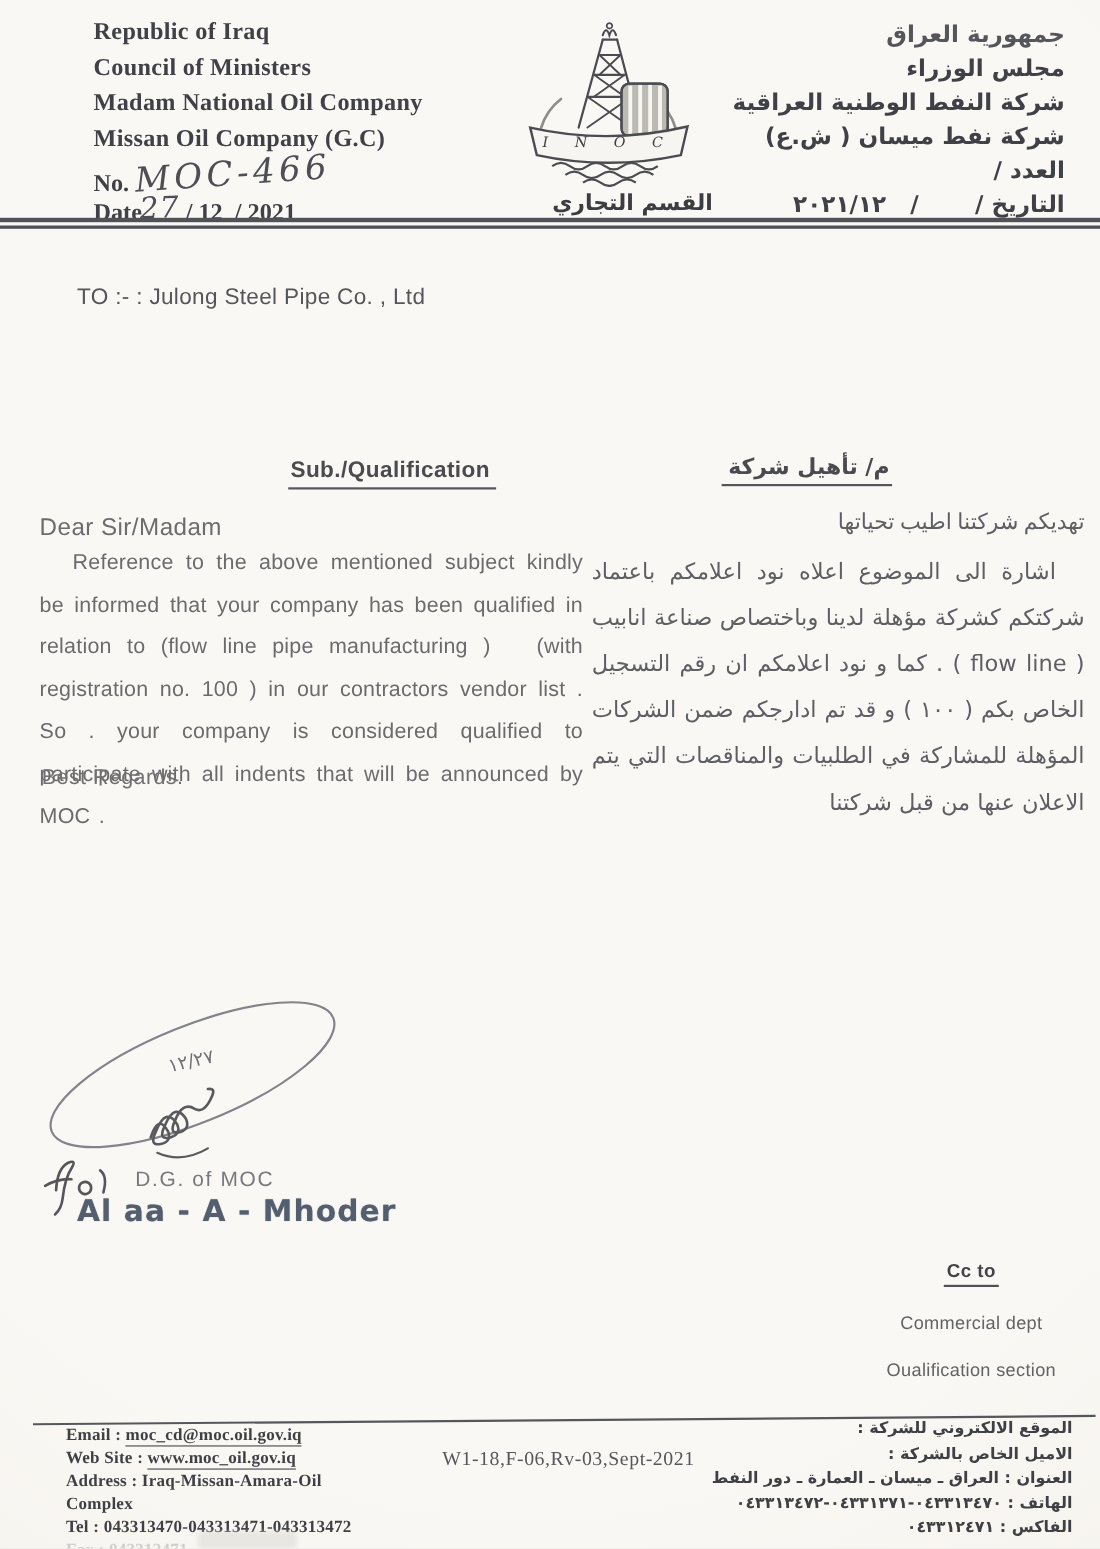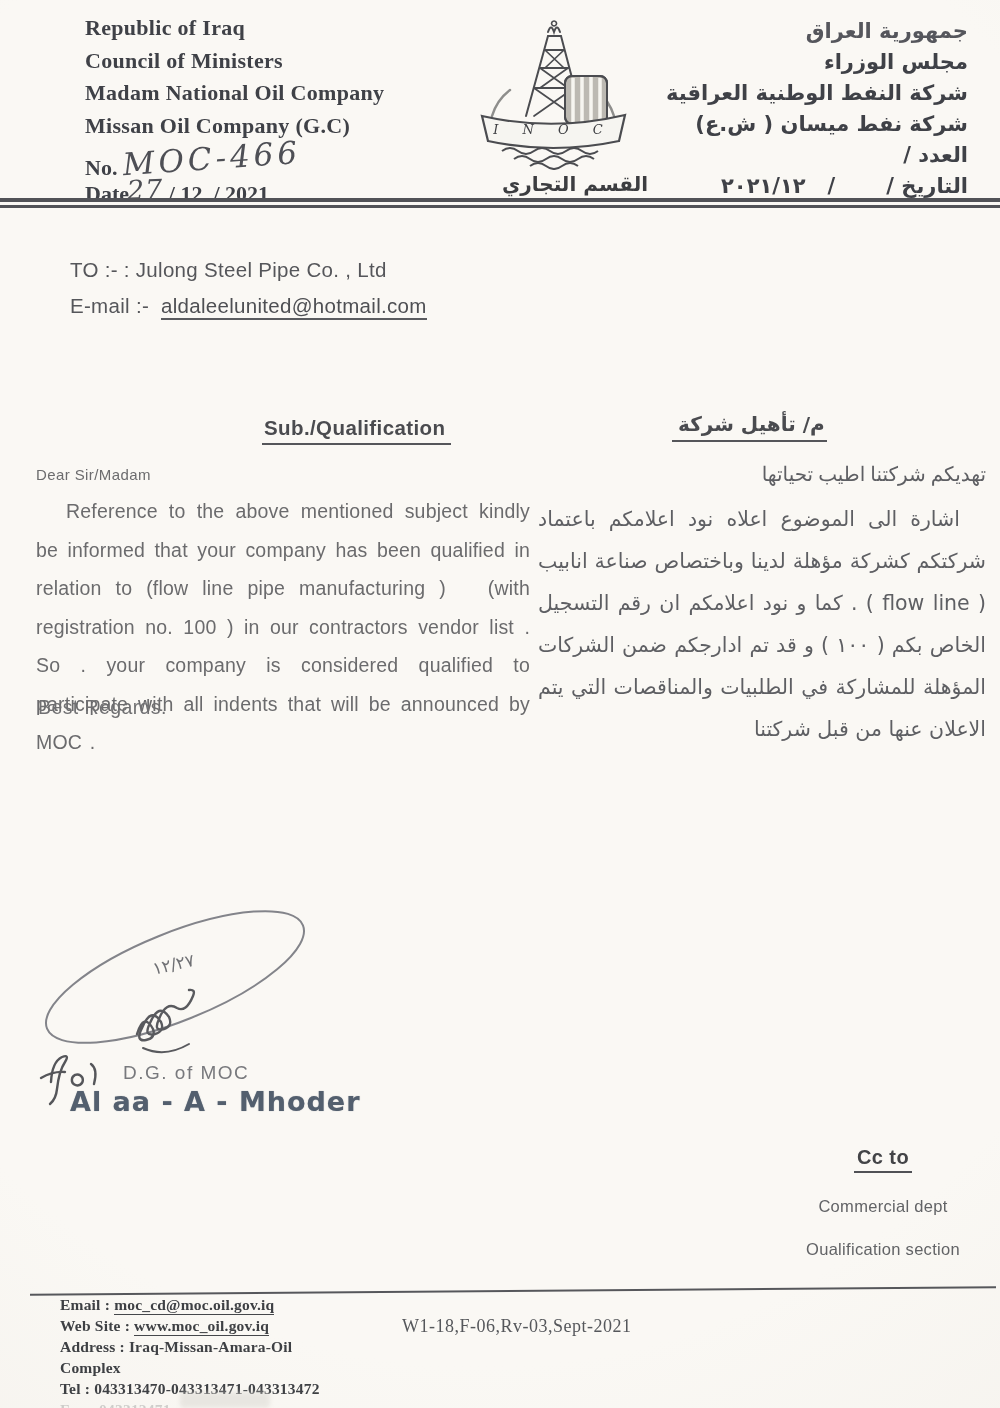--- a/index.html
+++ b/index.html
@@ -36,24 +36,24 @@
   
   .to-line { left:70px; top:258px; font-size:20.5px; color:#55565a; letter-spacing:.3px; }
   .email-line { left:70px; top:294px; font-size:20.5px; color:#55565a; letter-spacing:.3px; }
   .email-link { border-bottom:2px solid #5a5b5f; padding-bottom:1px; color:#4e4f53; }
 
   
   .sub-en { left:262px; top:416px; font-size:20.5px; font-weight:bold; color:#4a4b4f;
             border-bottom:2.5px solid #55565a; padding:0 6px 3px 2px; letter-spacing:.4px; }
   .sub-ar { left:656px; top:412px; direction:rtl; font-family:"DejaVu Sans", sans-serif;
             font-weight:bold; font-size:20px; color:#4a4b4f;
-            border-bottom:2.5px solid #55565a; padding:0 2px 4px 6px;margin-left:16px; }
-
-  
-  .salutation { left:36px; top:466px; font-size:15px; color:#6c6c6e; letter-spacing:.4px; }
+            border-bottom:2.5px solid #55565a; padding:0 2px 4px 6px; }
+
+  
+  .salutation { left:36px; top:466px; font-size:22px; color:#6c6c6e; letter-spacing:.4px; }
   .para-en { left:36px; top:492px; width:494px; font-size:19.5px; line-height:38.5px;
              color:#6b6b6d; text-align:justify; text-indent:30px; letter-spacing:.2px; word-spacing:2px; }
   .closing { left:38px; top:696px; font-size:19.5px; color:#707072; letter-spacing:.4px; }
 
   
   .greet-ar { left:538px; top:462px; width:448px; direction:rtl; text-align:right;
               font-family:Liberation Serif, serif; font-size:20px; color:#5e5f63; }
   .para-ar { left:538px; top:498px; width:448px; direction:rtl; text-align:justify;
              font-family:"DejaVu Sans", sans-serif; font-size:20.5px; line-height:42px;
              color:#5e5f63; text-indent:26px; }
@@ -63,21 +63,21 @@
   .dg-row { left:35px; top:1048px; width:260px; height:60px; }
   .dg-title { position:absolute; left:88px; top:14px; font-size:19px; color:#78797d; letter-spacing:1.5px; }
   .stamp-name { left:70px; top:1086px; font-family:"DejaVu Sans", sans-serif; font-weight:bold;
                 font-size:27px; letter-spacing:1px; color:#535f6e; text-shadow:0 0 1px rgba(83,95,110,.55); }
   .stamp-dept { left:50px; top:1122px; font-family:"DejaVu Sans", sans-serif; font-weight:bold;
                 font-size:20.5px; letter-spacing:.3px; color:#9aa4b1; transform:scaleY(1.04);
                 text-shadow:0 0 1px rgba(154,164,177,.5); }
 
   
   .cc-wrap { left:792px; top:1146px; width:182px; text-align:center; }
-  .cc-head { display:inline-block; font-size:20px; font-weight:bold; color:#434447;
+  .cc-head { display:inline-block; font-size:17px; font-weight:bold; color:#434447;
              border-bottom:2px solid #505155; padding:0 3px 2px; letter-spacing:.4px; }
   .cc-line { margin-top:24px; font-size:16.5px; color:#626366; letter-spacing:.3px; }
 
   
   .foot-rule { left:30px; width:966px; top:1290px; border-top:2px solid #56575b; transform:rotate(-0.45deg); }
   .foot-left { left:60px; top:1294px; width:340px; font-family:"Liberation Serif", serif;
                font-weight:bold; font-size:15.5px; line-height:21px; color:#3e4044; letter-spacing:.2px; }
   .foot-left .u { border-bottom:1.6px solid #45474b; padding-bottom:1px; }
   .fax-faint { opacity:.22; }
   .foot-center { left:402px; top:1316px; font-family:"Liberation Serif", serif;
@@ -153,24 +153,20 @@
     <div>مجلس الوزراء</div>
     <div>شركة النفط الوطنية العراقية</div>
     <div>شركة نفط ميسان ( ش.ع)</div>
     <div>العدد /</div>
     <div>التاريخ /&nbsp;&nbsp;&nbsp;&nbsp;&nbsp;&nbsp;&nbsp;/&nbsp;&nbsp;&nbsp;٢٠٢١/١٢</div>
   </div>
 
   <div class="abs rule-double"></div>
 
   <div class="abs to-line">TO :- : Julong Steel Pipe Co. , Ltd</div>
-  <div class="abs email-line">
-    <span>E-mail :-&nbsp;</span>
-    <span class="email-link">aldaleelunited@hotmail.com</span>
-  </div>
 
   <div class="abs sub-en">Sub./Qualification</div>
   <div class="abs sub-ar">م/ تأهيل شركة</div>
 
   <div class="abs salutation">Dear Sir/Madam</div>
   <div class="abs para-en">Reference to the above mentioned subject kindly be informed that your company has been qualified in relation to (flow line pipe manufacturing )&nbsp;&nbsp; (with registration no. 100 ) in our contractors vendor list . So . your company is considered qualified to participate with all indents that will be announced by MOC .</div>
   <div class="abs closing">Best Regards.</div>
 
   <div class="abs greet-ar">تهديكم شركتنا اطيب تحياتها</div>
   <div class="abs para-ar">اشارة الى الموضوع اعلاه نود اعلامكم باعتماد شركتكم كشركة مؤهلة لدينا وباختصاص صناعة انابيب ( flow line ) . كما و نود اعلامكم ان رقم التسجيل الخاص بكم ( ١٠٠ ) و قد تم ادارجكم ضمن الشركات المؤهلة للمشاركة في الطلبيات والمناقصات التي يتم الاعلان عنها من قبل شركتنا</div>
@@ -215,15 +211,22 @@
       <span>Web Site : </span><span class="u">www.moc_oil.gov.iq</span>
     </div>
     <div>Address : Iraq-Missan-Amara-Oil</div>
     <div>Complex</div>
     <div>Tel : 043313470-043313471-043313472</div>
     <div class="fax-faint">Fax : 043312471</div>
   </div>
 
   <div class="abs foot-center">W1-18,F-06,Rv-03,Sept-2021</div>
 
+  <div class="abs foot-right">
+    <div>الموقع الالكتروني للشركة :</div>
+    <div>الاميل الخاص بالشركة :</div>
+    <div>العنوان : العراق ـ ميسان ـ العمارة ـ دور النفط</div>
+    <div>الهاتف : ٠٤٣٣١٣٤٧٠-٠٤٣٣١٣٧١-٠٤٣٣١٣٤٧٢</div>
+    <div>الفاكس : ٠٤٣٣١٢٤٧١</div>
+  </div>
 
   <div class="abs smudge"></div>
 </div>
 
 </body></html>

